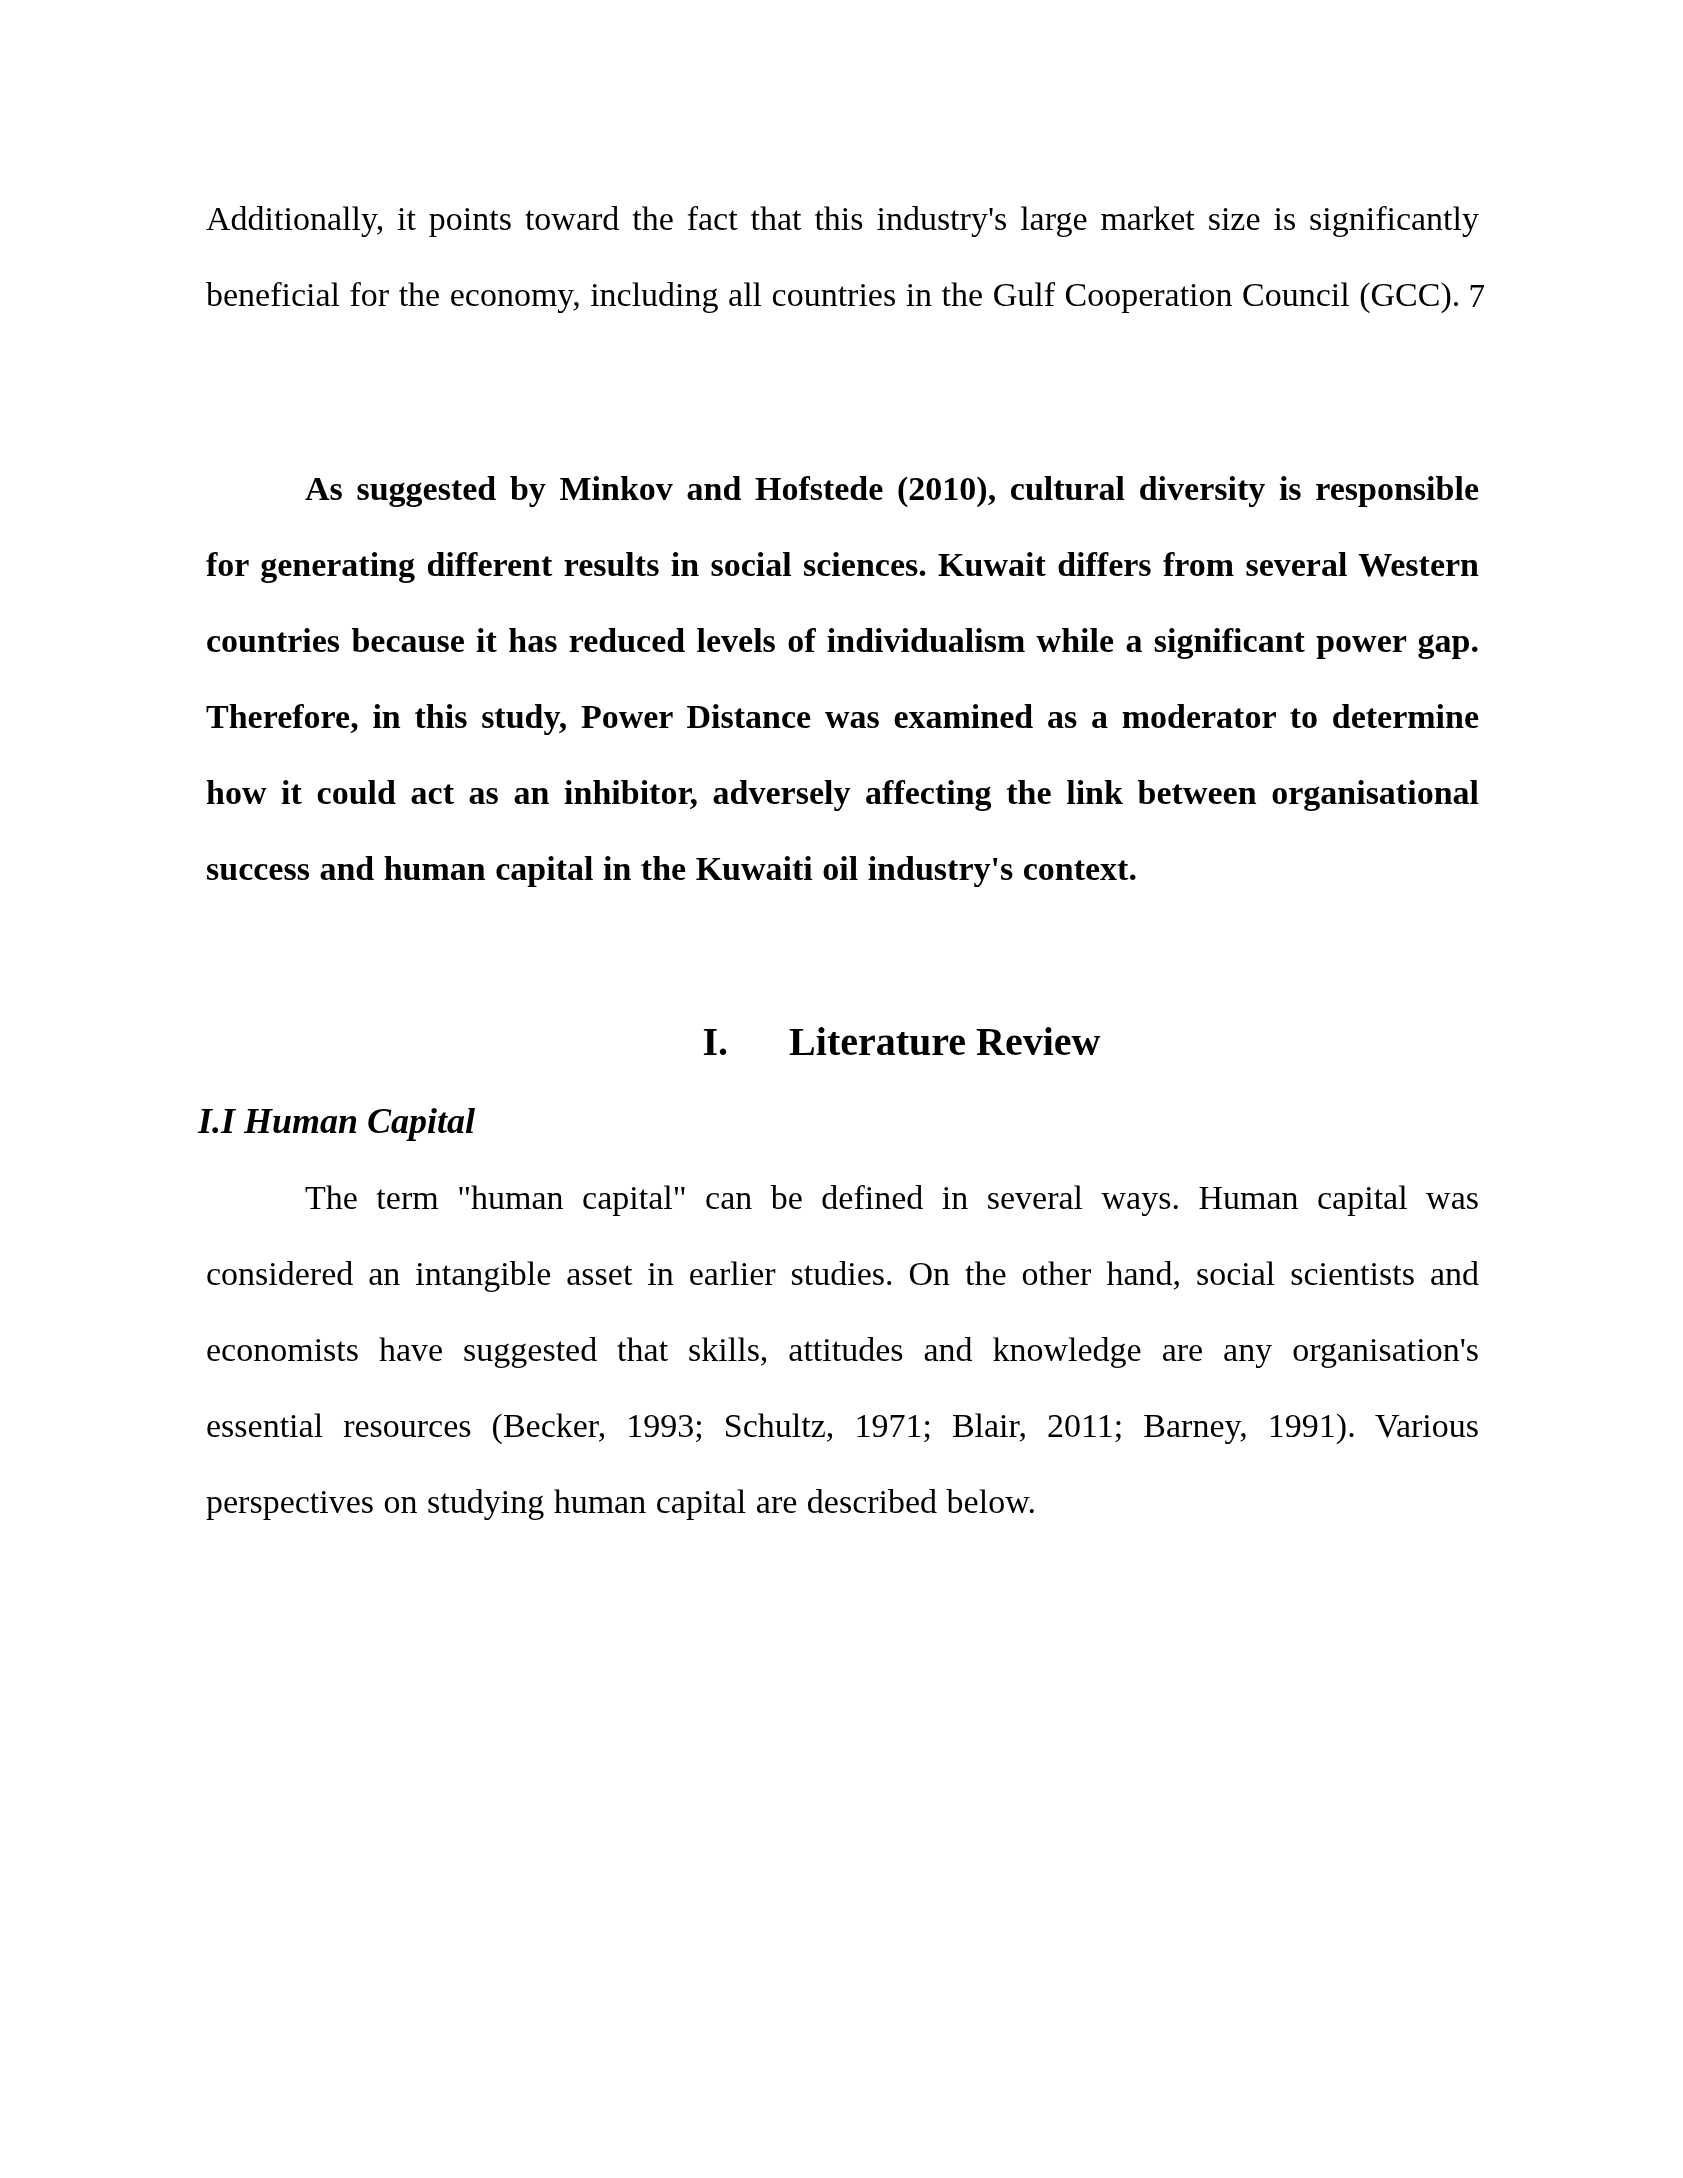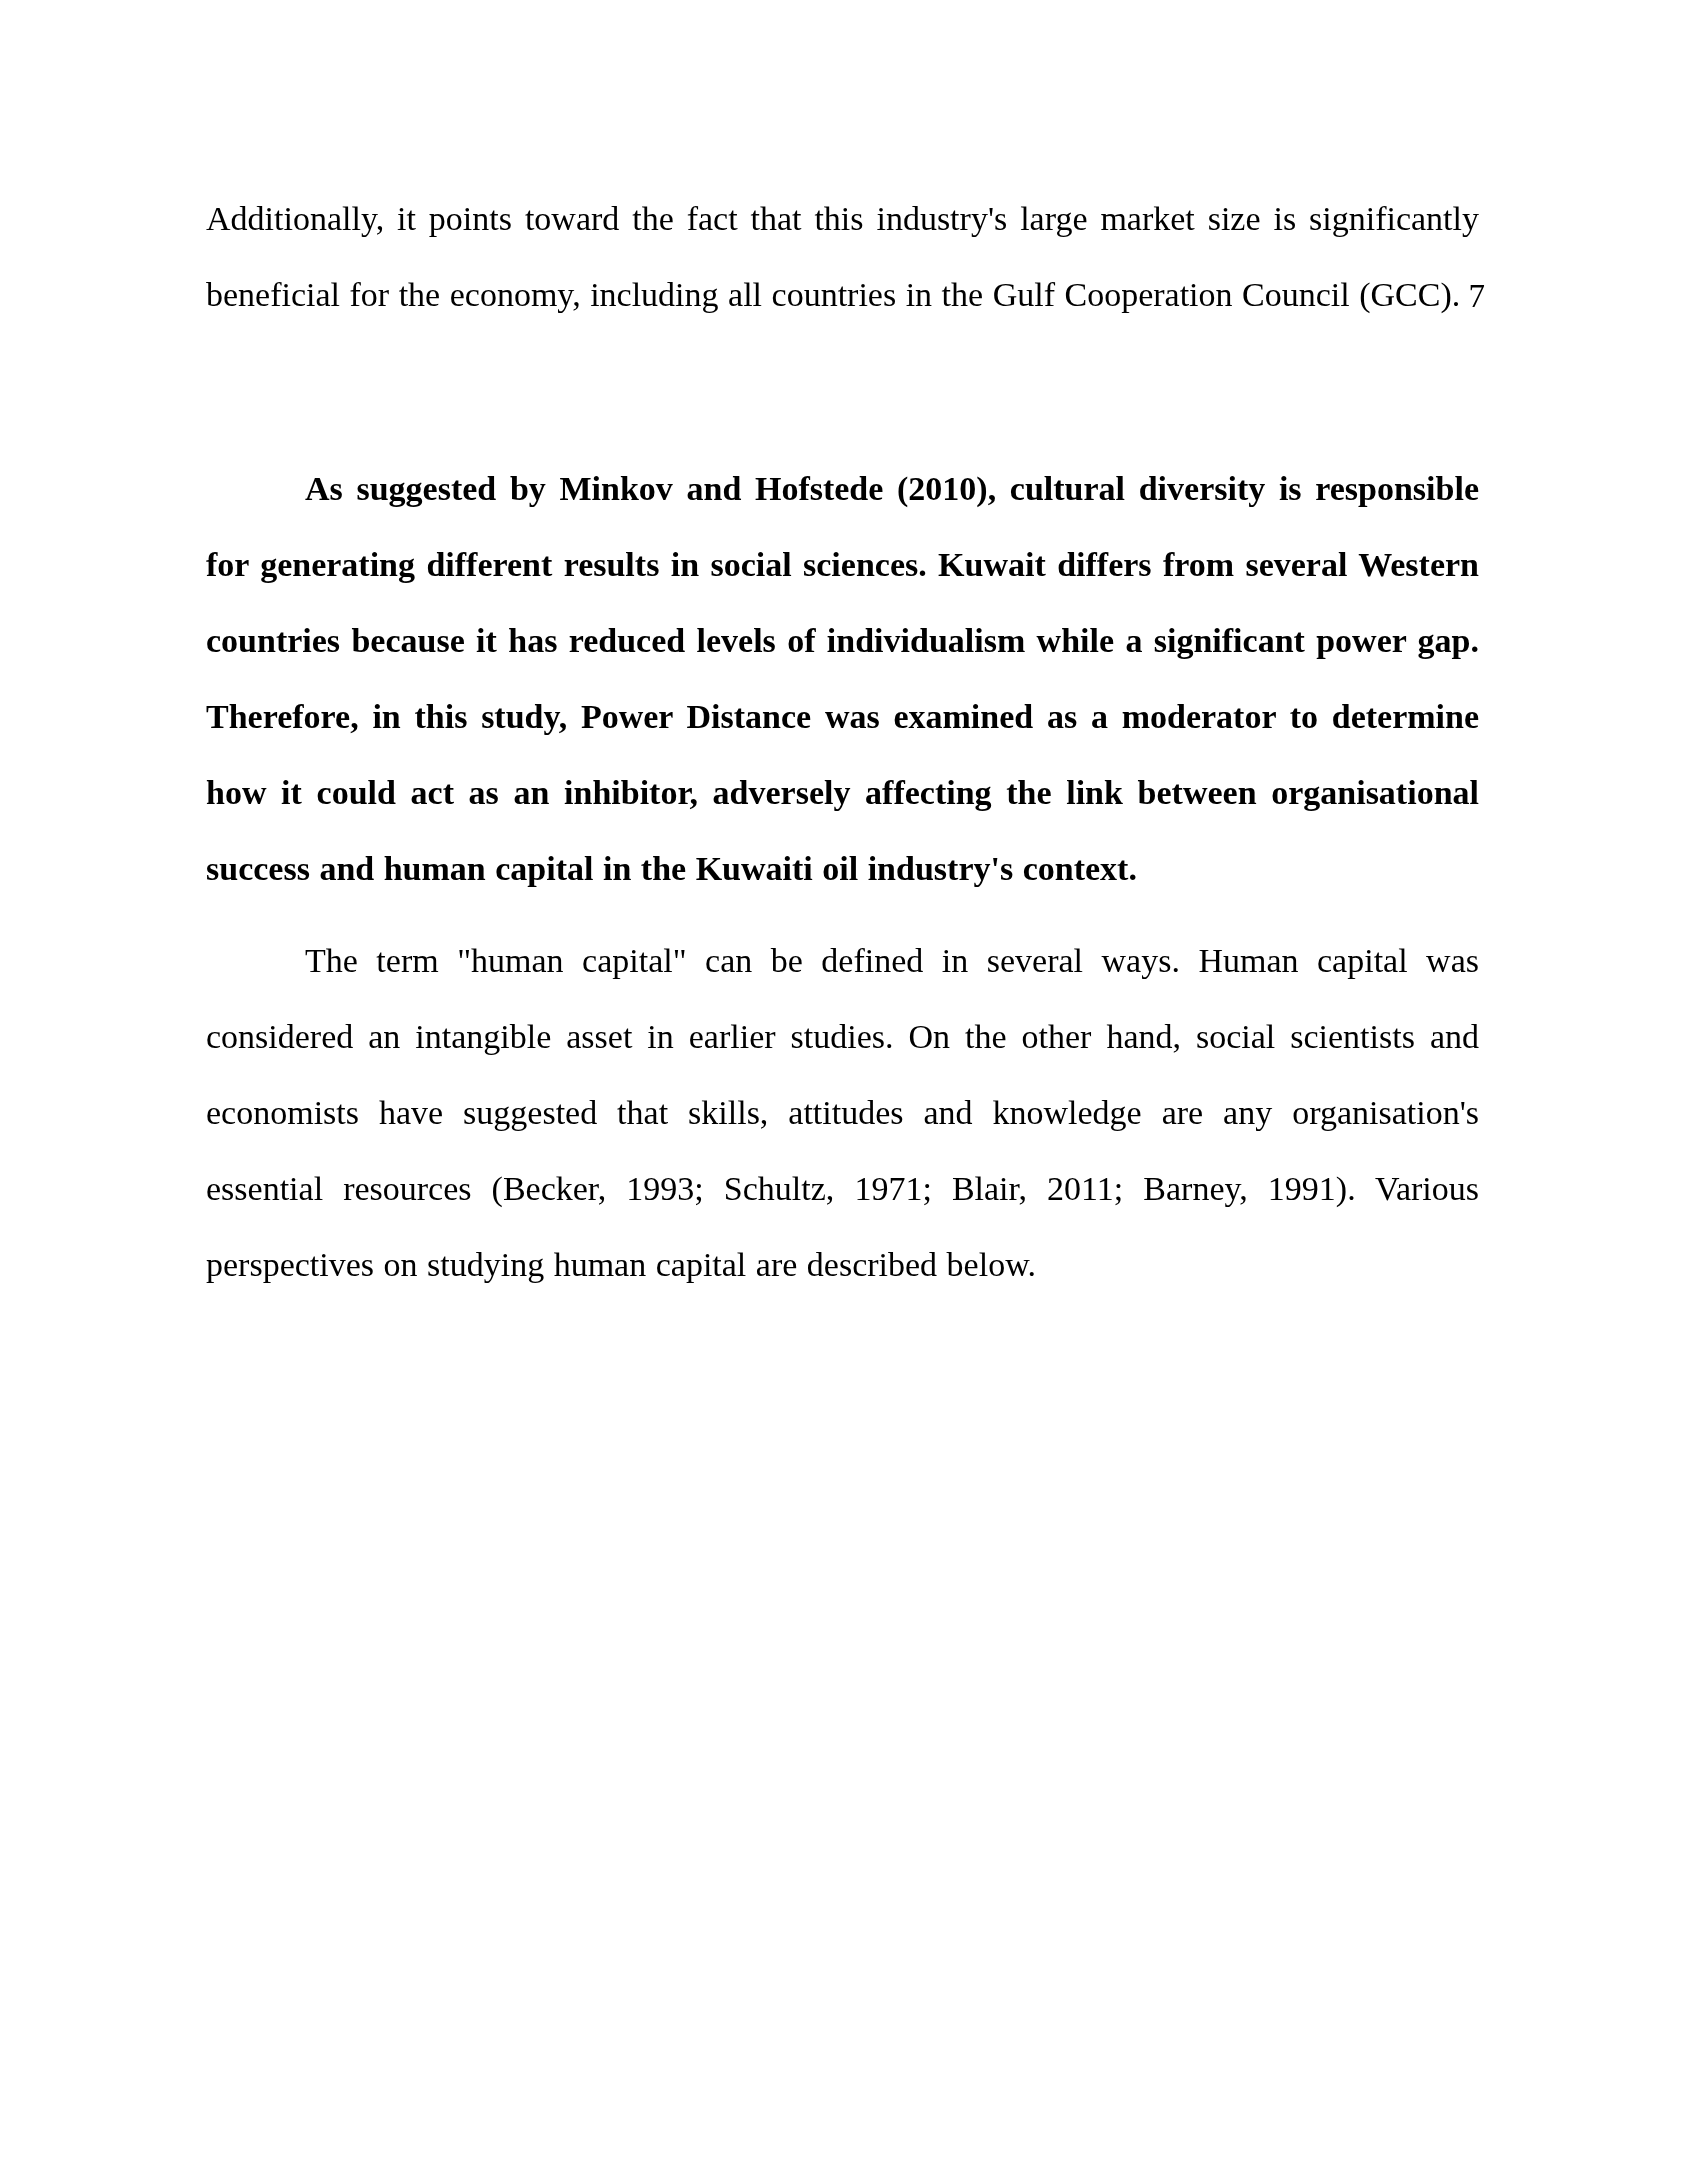--- a/index.html
+++ b/index.html
@@ -70,18 +70,22 @@
 
 <div class="page">
 
   <div class="page-number">7</div>
 
   <p class="para p1">Additionally, it points toward the fact that this industry's large market size is significantly beneficial for the economy, including all countries in the Gulf Cooperation Council (GCC).</p>
 
   <p class="para indent p2">As suggested by Minkov and Hofstede (2010), cultural diversity is responsible for generating different results in social sciences. Kuwait differs from several Western countries because it has reduced levels of individualism while a significant power gap. Therefore, in this study, Power Distance was examined as a moderator to determine how it could act as an inhibitor, adversely affecting the link between organisational success and human capital in the Kuwaiti oil industry's context.</p>
 
 
+  <h1 class="section-heading">
+    <span>I.</span><span class="heading-tab"></span><span>Literature Review</span>
+  </h1>
 
+  <h2 class="subsection-heading">I.I Human Capital</h2>
 
   <p class="para indent p4">The term "human capital" can be defined in several ways. Human capital was considered an intangible asset in earlier studies. On the other hand, social scientists and economists have suggested that skills, attitudes and knowledge are any organisation's essential resources (Becker, 1993; Schultz, 1971; Blair, 2011; Barney, 1991). Various perspectives on studying human capital are described below.</p>
 
 </div>
 
 
 </body></html>

